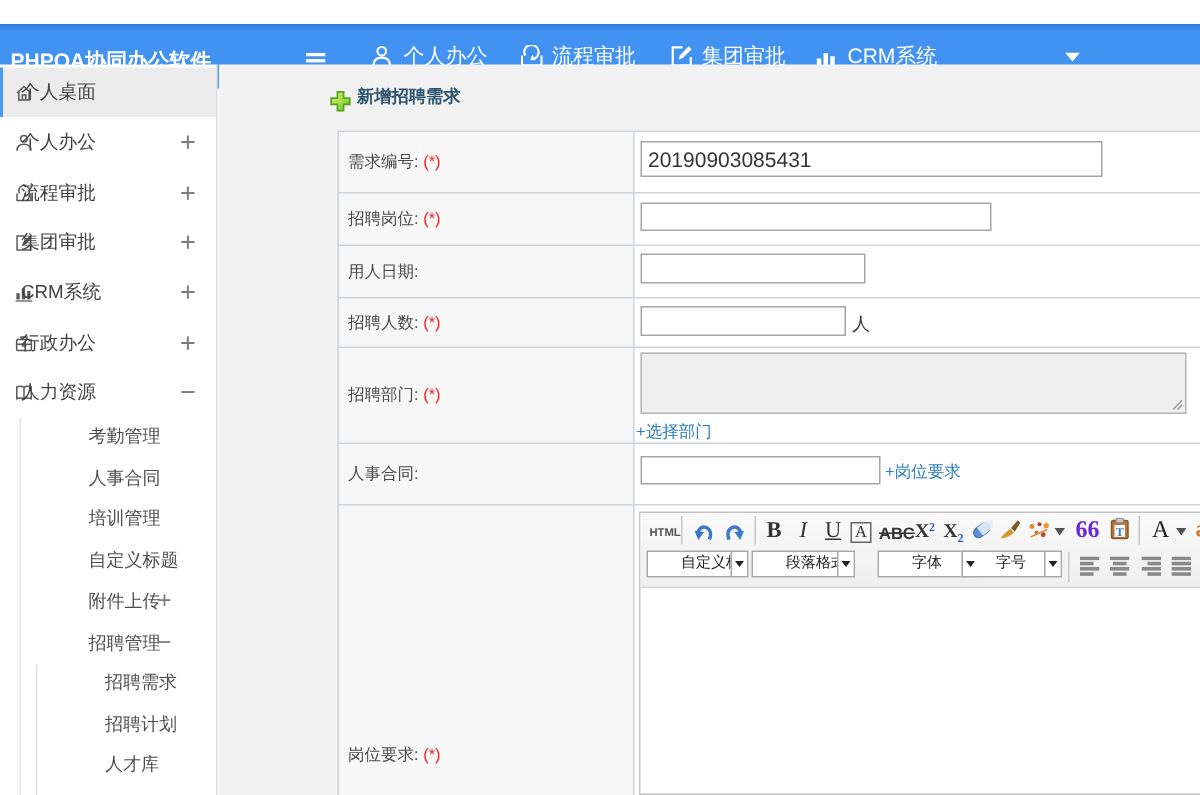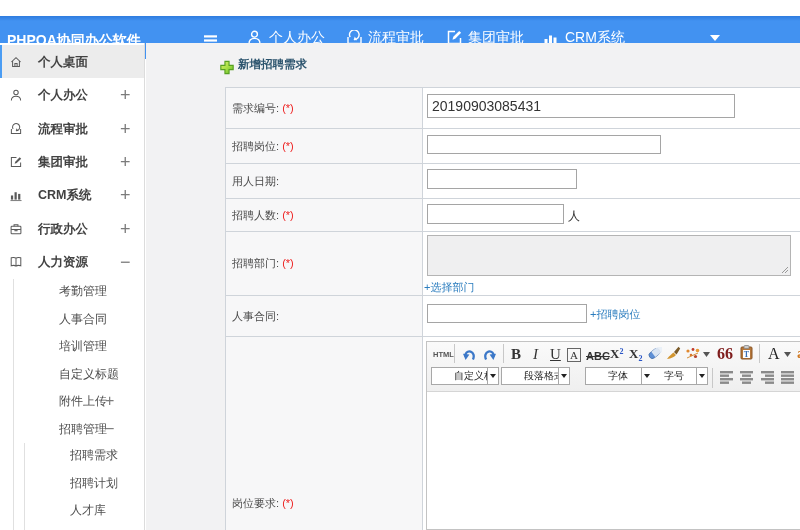--- a/index.html
+++ b/index.html
@@ -3,21 +3,21 @@
 <meta charset="utf-8">
 <style>
 * { margin:0; padding:0; box-sizing:border-box; }
 html,body { width:800px; height:530px; overflow:hidden; font-family:"Liberation Sans",sans-serif; }
 .abs { position:absolute; }
 #topbar { position:absolute; left:0; top:0; width:800px; height:43px; background:linear-gradient(180deg,#2e7cdf 0,#4292f1 5px,#4292f1 100%);margin-top:16px; }
 #logo { position:absolute; left:7px; top:3px; height:43px; line-height:43px; color:#fff; font-size:14px; font-weight:bold; }
 .nav { position:absolute; top:0; height:43px; color:#fff; font-size:14px; line-height:43px; }
 #sidebar { position:absolute; left:0; top:43px; width:145px; height:487px; background:#fff; border-right:1px solid #dcdcdc; }
 .mitem { position:absolute; left:0; width:144px; height:33px; font-size:12.5px; color:#424242; }
-.mitem .txt { position:absolute; left:38px; top:50%; transform:translateY(-50%);font-weight:bold; }
+.mitem .txt { position:absolute; left:14px; top:50%; transform:translateY(-50%); }
 .mitem .pm { position:absolute; left:120px; top:50%; transform:translateY(-50%); font-size:18px; color:#7b7b7b; font-weight:400;}
 .sitem { position:absolute; left:0; width:144px; height:28px; font-size:12px; color:#4e4e4e; }
 .sitem .txt { position:absolute; top:50%; transform:translateY(-50%);margin-left:34px; }
 .sitem .pm { position:absolute; left:105px; top:50%; transform:translateY(-50%); font-size:16px; color:#7b7b7b; }
 .micon { position:absolute; left:10px; top:50%; transform:translateY(-50%); width:12px; height:13px; }
 #content { position:absolute; left:146px; top:43px; width:654px; height:487px; background:#f2f2f3; }
 .hline { position:absolute; left:225px; width:575px; height:1px; background:#cfd4da; }
 .labt { position:absolute; left:232px; transform:translateY(-50%); white-space:nowrap; font-size:11px; color:#4a4a4a; }
 .star { color:#ee2222; font-size:11px; }
 input.ip { position:absolute; border:1px solid #a5a5a5; background:#fff; font-size:14px; color:#333; padding:0 4px; font-family:"Liberation Sans",sans-serif; }
@@ -189,21 +189,21 @@
 <input class="ip" style="left: 427px; top: 169px; width: 150px; height: 20px;">
 <input class="ip" style="left: 427px; top: 204px; width: 137px; height: 20px;">
 <div class="abs" style="left:568px;top:208px;font-size:12px;color:#333">人</div>
 <div class="abs" style="left:427px;top:235px;width:364px;height:41px;border:1px solid #b4b4b4;background:#efeff0">
   <svg class="abs" style="right:1px;bottom:1px" width="8" height="8" viewBox="0 0 8 8">
       <path d="M7 1 L1 7 M7 4 L4 7" stroke="#999" stroke-width="1" fill="none"></path>
     </svg>
 </div>
 <div class="link" style="left:424px;top:280px">+选择部门</div>
 <input class="ip" style="left: 427px; top: 304px; width: 160px; height: 19px;">
-<div class="link" style="left:590px;top:307px">+招聘岗位</div>
+<div class="link" style="left:590px;top:307px">+岗位要求</div>
 
 <div class="abs" style="left:426px;top:341px;width:378px;height:189px;border:1px solid #c3c3c3;background:#fff">
   <div class="abs" style="left:0;top:0;width:376px;height:50px;background:linear-gradient(#fafafa,#efefef);border-bottom:1px solid #d5d5d5"></div>
 </div>
 
 <div class="abs" id="tb1" style="left:0;top:0"></div>
 <div class="abs" style="left:433px;top:350px;font-size:7.5px;font-weight:bold;color:#555">HTML</div>
 <div class="sep" style="left:454px;top:344px;height:19px"></div>
 <svg class="abs" style="left:463px;top:349px" width="12" height="13" viewBox="0 0 12 13">
     <path d="M2.6 7.8 C1.6 4.4 4.6 1.6 7.6 2.6 C10.6 3.6 11.6 7 9.9 10.6" fill="none" stroke="#3c78c8" stroke-width="2.3"></path>
@@ -235,21 +235,21 @@
     <circle cx="3" cy="4" r="1.6" fill="#e0872e"></circle>
     <circle cx="8" cy="2.5" r="1.4" fill="#c23c2a"></circle>
     <circle cx="12.5" cy="3.5" r="1.8" fill="#e89a35"></circle>
     <circle cx="6" cy="8" r="1.3" fill="#d8742a"></circle>
     <circle cx="10.5" cy="9.5" r="1.6" fill="#b8452e"></circle>
     <path d="M2 11 L13 6" stroke="#d8913a" stroke-width="1" fill="none"></path>
   </svg>
 <svg class="abs" style="left:703px;top:352px" width="7" height="5" viewBox="0 0 7 5">
     <path d="M0 0 L7 0 L3.5 5 Z" fill="#555"></path>
   </svg>
-<div class="abs" style="left:717px;top:345px;font-family:'Liberation Serif',serif;font-weight:bold;font-size:16px;color:#7f1d1d">66</div>
+<div class="abs" style="left:717px;top:345px;font-family:'Liberation Serif',serif;font-weight:bold;font-size:16px;color:#6d28d9">66</div>
 <svg class="abs" style="left:740px;top:345px" width="13" height="15" viewBox="0 0 13 15">
     <rect x="1" y="2" width="11" height="12" rx="1" fill="#b5773a" stroke="#8a5626" stroke-width="1"></rect>
     <rect x="4" y="0.5" width="5" height="3" rx="1" fill="#ccc" stroke="#888" stroke-width="0.8"></rect>
     <rect x="3" y="5" width="7" height="8" fill="#fff"></rect>
     <text x="6.5" y="12" font-size="8" font-family="Liberation Serif" font-weight="bold" fill="#3a6fb5" text-anchor="middle">T</text>
   </svg>
 <div class="sep" style="left:759px;top:344px;height:19px"></div>
 <div class="abs" style="left:768px;top:345px;font-family:'Liberation Serif',serif;font-size:16px;color:#222">A</div>
 <svg class="abs" style="left:784px;top:352px" width="7" height="5" viewBox="0 0 7 5">
     <path d="M0 0 L7 0 L3.5 5 Z" fill="#555"></path>

